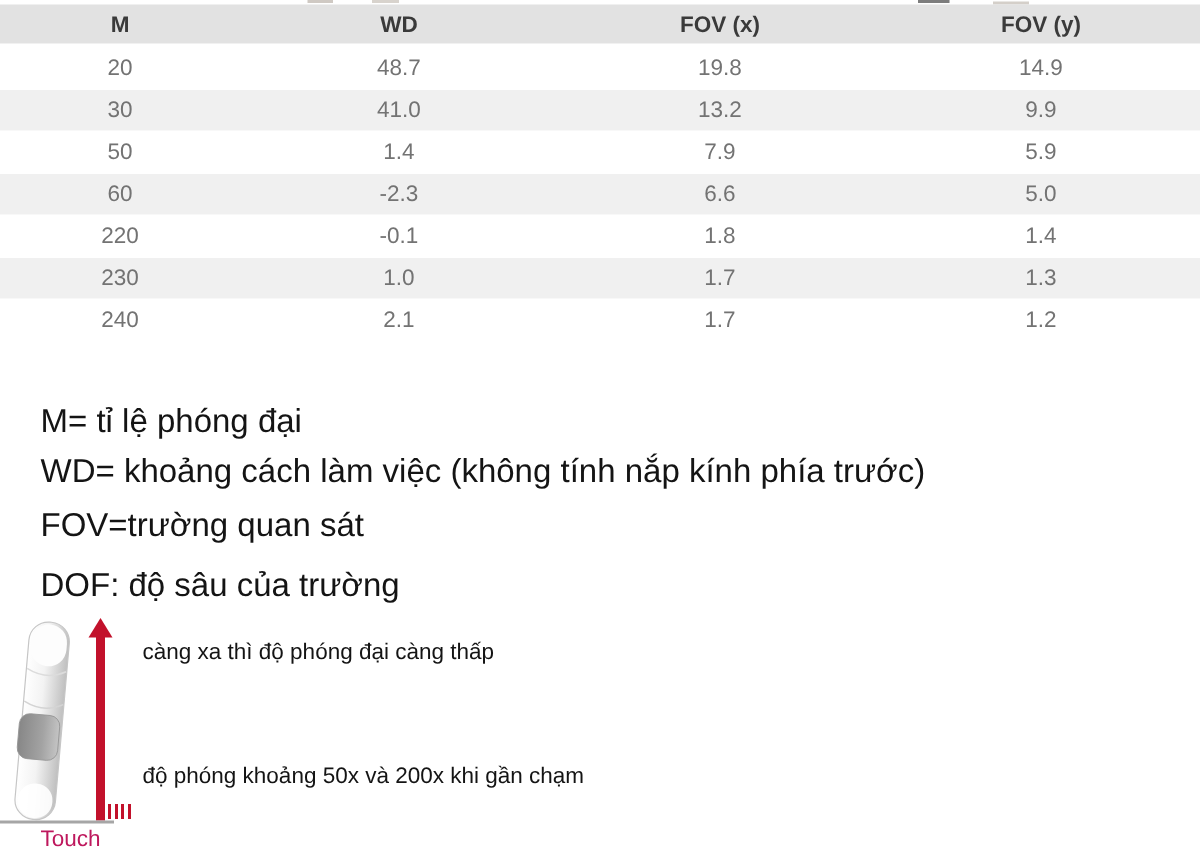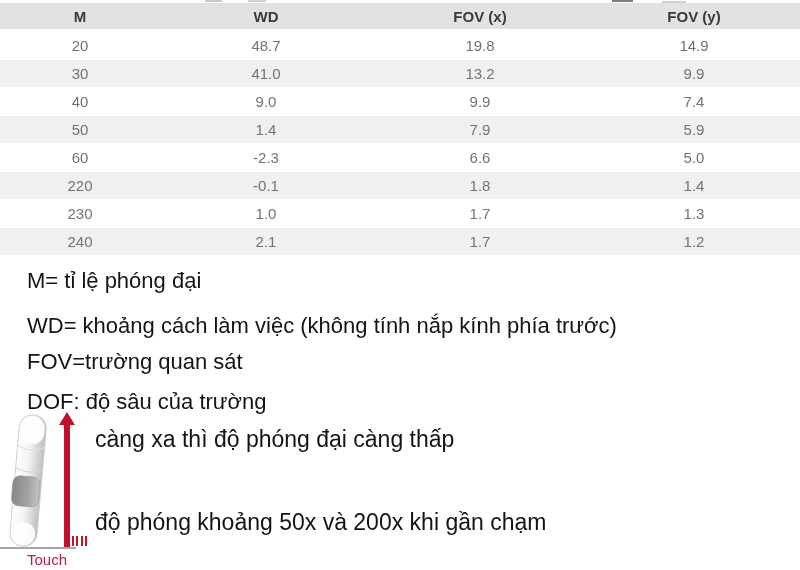--- a/index.html
+++ b/index.html
@@ -32,42 +32,42 @@
   }
   table.spec tbody tr:nth-child(even) { background: #f0f0f0; }
   table.spec tbody tr:nth-child(odd)  { background: #ffffff; }
 
   
   .legend {
     position: absolute; left: 27px; top: 268px;
     color: #141414; font-size: 22px;
   }
   .legend p { margin: 0; line-height: 25px; white-space: nowrap; }
-  .legend p.l1 { margin-bottom: 20px; }
+  .legend p.l1 { margin-bottom: 8px; }
   .legend p.l2 { margin-bottom: 11px; }
   .legend p.l3 { margin-bottom: 15px; }
 
   
   .diagram { position: absolute; left: 0; top: 405px; width: 800px; height: 165px; }
   .scope-svg { position: absolute; left: 8px; top: 8px; }
   .surface-line { position: absolute; left: 0; top: 142px; width: 76px; height: 2px; background: #a6a6a6; }
   .touch-label { position: absolute; left: 27px; top: 146px; font-size: 15px; color: #be185d; }
 
   .arrow-head {
     position: absolute; left: 59px; top: 7px; width: 0; height: 0;
     border-left: 8px solid transparent; border-right: 8px solid transparent;
     border-bottom: 13px solid #c2112b;
   }
   .arrow-shaft { position: absolute; left: 64px; top: 19px; width: 6px; height: 123px; background: #c2112b; }
   .arrow-dashes {
     position: absolute; left: 72px; top: 131px; width: 17px; height: 10px;
     background: repeating-linear-gradient(90deg, #c2112b 0 2px, transparent 2px 4.5px);
   }
 
-  .diagram-label { position: absolute; color: #141414; font-size: 23px; white-space: nowrap; }
+  .diagram-label { position: absolute; color: #141414; font-size: 15px; white-space: nowrap; }
   .diagram-label.top-label    { left: 95px; top: 21px; }
   .diagram-label.bottom-label { left: 95px; top: 104px; }
 </style>
 </head>
 <body>
 
 <div class="page">
 
   <div class="artifact a1"></div>
   <div class="artifact a2"></div>
@@ -94,26 +94,20 @@
           <td>20</td>
           <td>48.7</td>
           <td>19.8</td>
           <td>14.9</td>
         </tr>
         <tr>
           <td>30</td>
           <td>41.0</td>
           <td>13.2</td>
           <td>9.9</td>
-        </tr>
-        <tr>
-          <td>40</td>
-          <td>9.0</td>
-          <td>9.9</td>
-          <td>7.4</td>
         </tr>
         <tr>
           <td>50</td>
           <td>1.4</td>
           <td>7.9</td>
           <td>5.9</td>
         </tr>
         <tr>
           <td>60</td>
           <td>-2.3</td>

